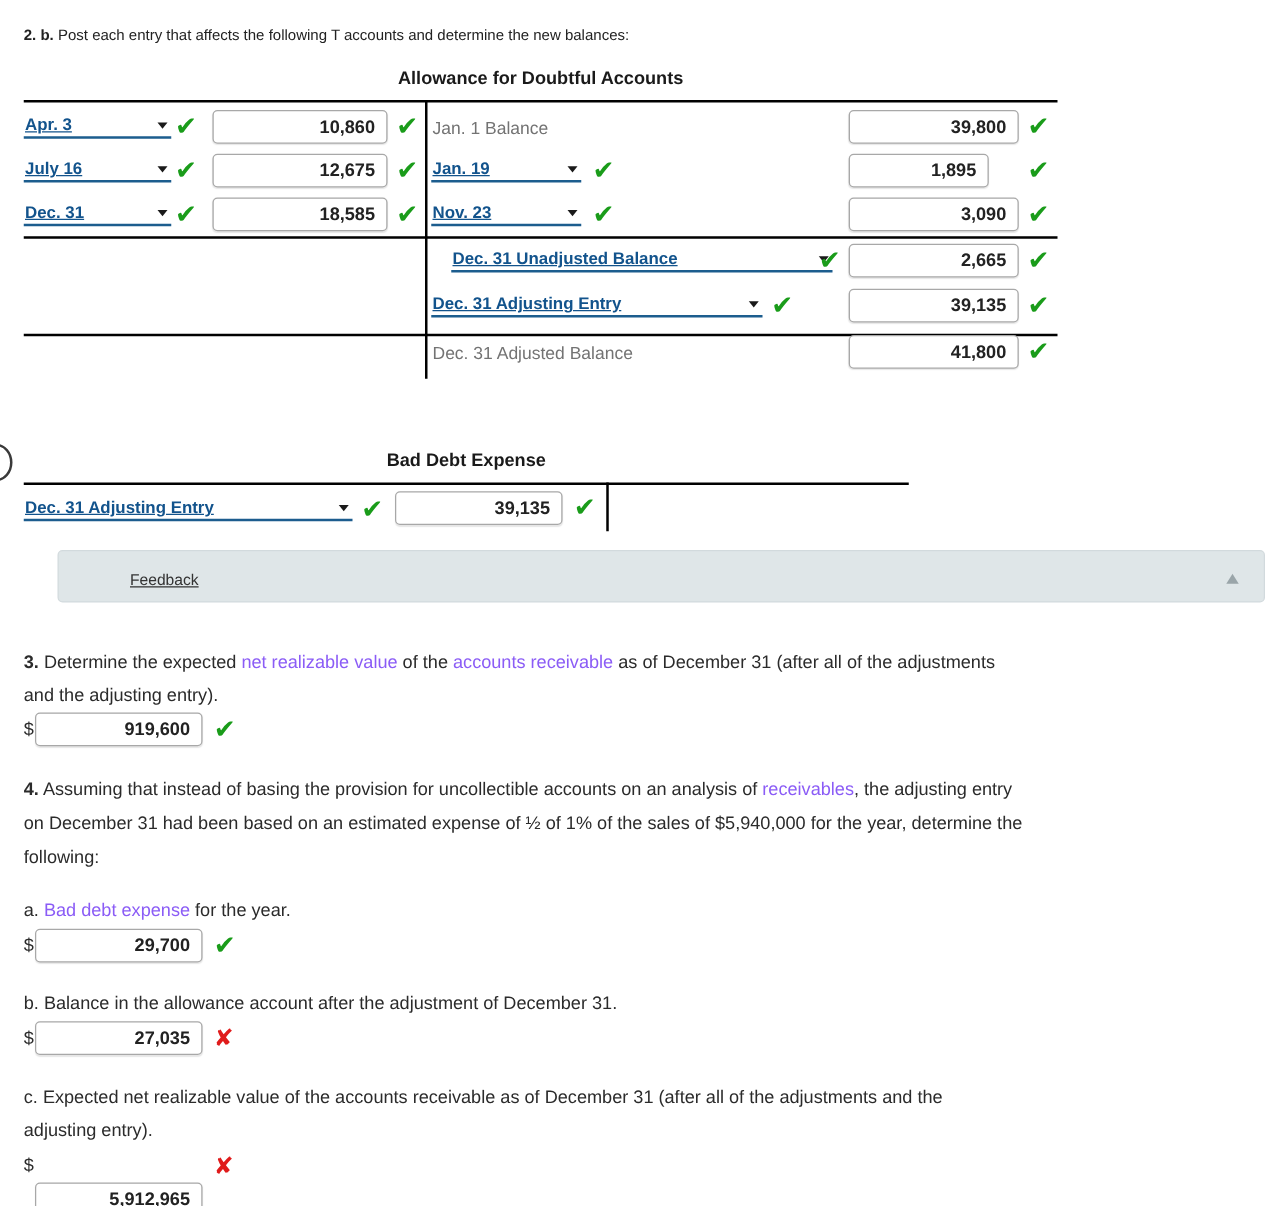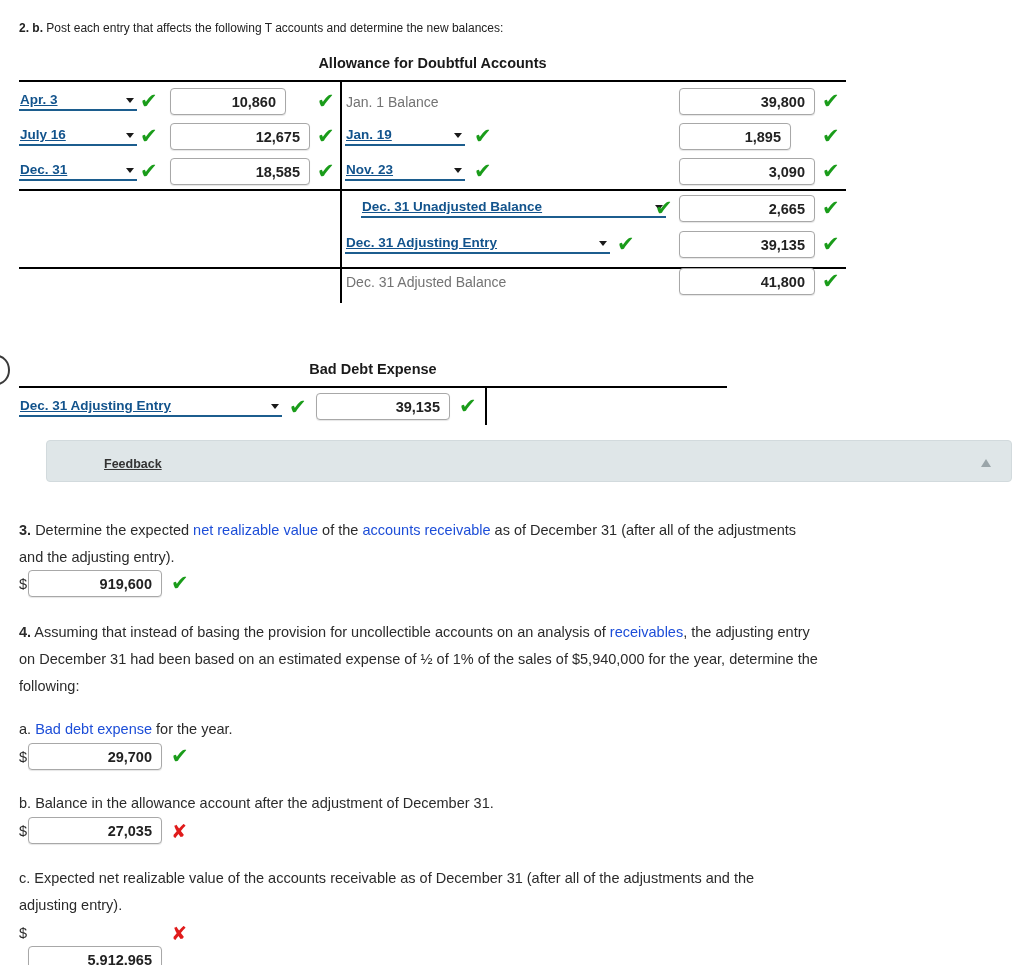--- a/index.html
+++ b/index.html
@@ -99,21 +99,21 @@
     border-bottom: 8px solid #9aa5a9;
     cursor: pointer;
   }
 
   
   .para {
     position: absolute;
     font-size: 14.5px; line-height: 27px; color: #2b2b2b;
   }
   .para b { font-weight: bold; }
-  .gloss { color: #1d4ed8; }
+  .gloss { color: #8b5cf6; }
 
   .dollar {
     position: absolute; font-size: 14.5px; color: #2b2b2b;
   }
 
   
   .edge-circle {
     position: absolute;
     width: 26px; height: 30px;
     border: 2px solid #3a3a3a;
@@ -143,21 +143,21 @@
 
   <div class="hrule" style="left:19px; top:267px; width:322px;"></div>
 
   <div class="hrule" style="left:340px; top:267px; width:506px;"></div>
 
   <div class="sel" style="left:19px; top:90px; width:118px;">
     <span>Apr. 3</span>
     <span class="caret"></span>
   </div>
   <span class="mark ok" style="left:140px; top:91px;">✔</span>
-  <div class="inp" style="left:170px; top:88px; width:116px;">10,860</div>
+  <div class="inp" style="left:170px; top:88px; width:140px;">10,860</div>
   <span class="mark ok" style="left:317px; top:91px;">✔</span>
 
   <div class="sel" style="left:19px; top:125px; width:118px;">
     <span>July 16</span>
     <span class="caret"></span>
   </div>
   <span class="mark ok" style="left:140px; top:126px;">✔</span>
   <div class="inp" style="left:170px; top:123px; width:140px;">12,675</div>
   <span class="mark ok" style="left:317px; top:126px;">✔</span>
 
@@ -217,21 +217,21 @@
   <div class="vrule" style="left:485px; top:386px; height:39px;"></div>
 
   <div class="sel" style="left:19px; top:396px; width:263px;">
     <span>Dec. 31 Adjusting Entry</span>
     <span class="caret"></span>
   </div>
   <span class="mark ok" style="left:289px; top:397px;">✔</span>
   <div class="inp" style="left:316px; top:393px; width:134px;">39,135</div>
   <span class="mark ok" style="left:459px; top:396px;">✔</span>
 
-  <div class="fb" style="left:46px; top:440px; width:966px; height:42px;font-weight:bold;">
+  <div class="fb" style="left:46px; top:440px; width:966px; height:42px;">
     <span class="fb-label">Feedback</span>
     <span class="fb-tri"></span>
   </div>
 
   <div class="para" style="left:19px; top:517px; width:990px;">
     <b>3.</b>
     <span>Determine the expected </span><span class="gloss">net realizable value</span><span> of the </span><span class="gloss">accounts receivable</span><span> as of December 31 (after all of the adjustments</span>
     <br>
     <span>and the adjusting entry).</span>
   </div>

